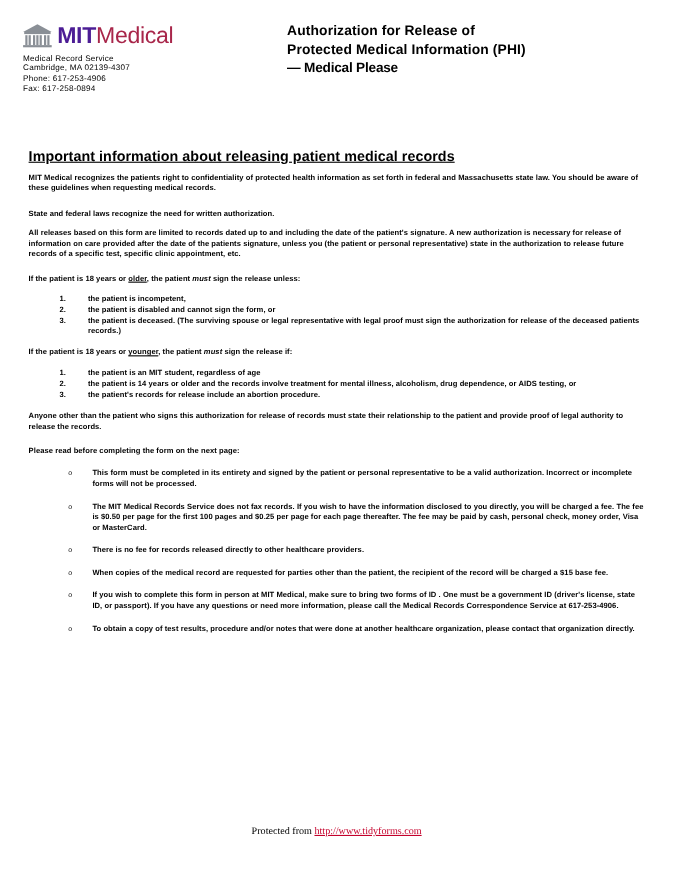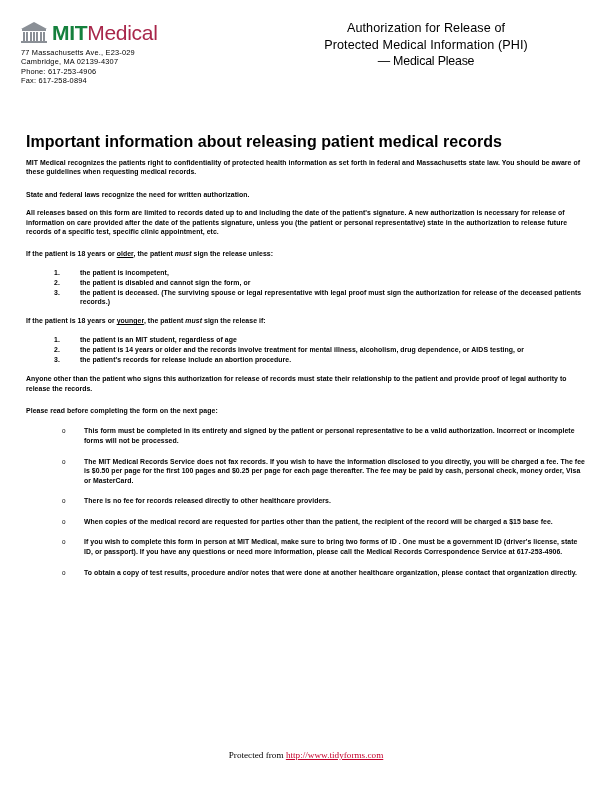--- a/index.html
+++ b/index.html
@@ -83,61 +83,62 @@
     width: 26px; height: 2px;
     background: #8a8f96;
   }
   .wordmark {
     font-size: 21px;
     font-weight: bold;
     letter-spacing: -0.3px;
     line-height: 21px;
     white-space: nowrap;
   }
-  .wordmark .mit { color: #15803d; }
+  .wordmark .mit { color: #4c1d95; }
   .wordmark .med { color: #a8264a; font-weight: normal; }
 
   .addr {
     margin-top: 5px;
     font-size: 7.4px;
     line-height: 9.3px;
     color: #000;
     letter-spacing: 0.2px;
   }
   .addr div { white-space: nowrap; }
 
   .doc-title {
     position: absolute;
     right: 21px;
     top: 3px;
     width: 330px;
-    text-align: center;
+    text-align: left;
     font-size: 12.6px;
-    font-weight: normal;
+    font-weight: bold;
     line-height: 16.5px;
     letter-spacing: 0.1px;
   }
   .doc-title .ln3 {
     letter-spacing: -0.2px;
     font-size: 12.4px;
   }
 
   
   .content {
     position: absolute;
     top: 134px;
     left: 26px;
     width: 562px;
   }
   h1.section-title {
     margin: 0 0 9px 0;
-    font-size: 16px;
+    font-size: 13px;
     font-weight: bold;
     line-height: 15px;
     letter-spacing: 0.05px;
+    text-decoration: underline;
   }
   p.para {
     margin: 0 0 11px 0;
     font-size: 6.9px;
     line-height: 9.4px;
     font-weight: bold;
     letter-spacing: 0.06px;
     text-align: left;
   }
   p.para.tight { margin-bottom: 9px; }
@@ -232,21 +233,21 @@
               <i></i>
               <i></i>
             </span>
           <span class="base"></span>
         </span>
         <span class="wordmark">
           <span class="mit">MIT</span><span class="med">Medical</span>
         </span>
       </div>
       <div class="addr">
-        <div>77 Massachusetts Ave., E23-029</div>
+        <div>Medical Record Service</div>
         <div>Cambridge, MA 02139-4307</div>
         <div>Phone: 617-253-4906</div>
         <div>Fax: 617-258-0894</div>
       </div>
     </div>
 
     <div class="doc-title">
       <div>Authorization for Release of</div>
       <div>Protected Medical Information (PHI)</div>
       <div class="ln3">— Medical Please</div>

